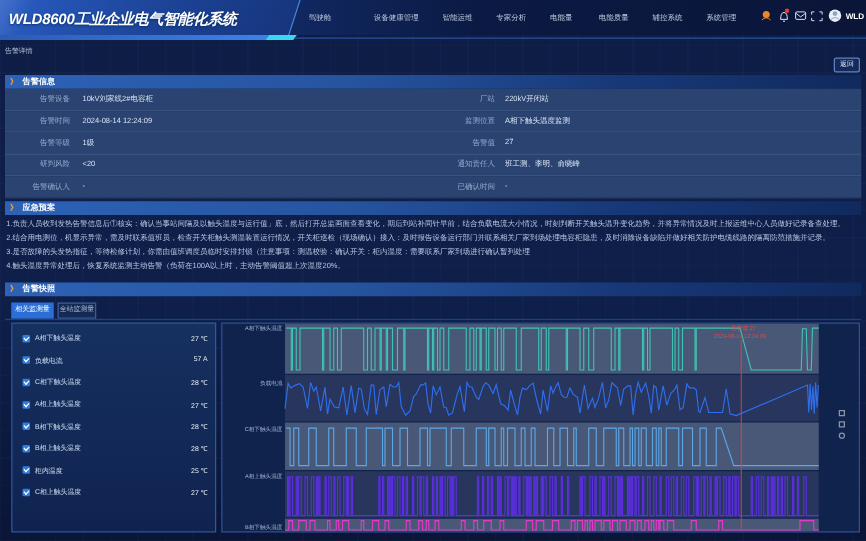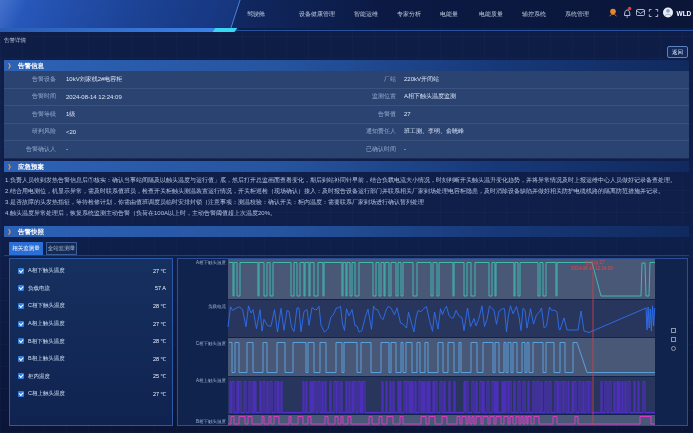--- a/index.html
+++ b/index.html
@@ -42,20 +42,21 @@
 .tools{position:absolute;left:671px;top:328px;width:8px;}
 .tools div{width:5px;height:5px;border:1px solid #8b94aa;margin-bottom:4px;}
 .tools div:last-child{border-radius:50%;}
 .redmark{position:absolute;left:571px;top:260px;font-size:4.5px;line-height:5.5px;color:#e84545;}
 .redmark b{font-weight:normal;margin-left:14px;}
 </style></head>
 <body>
 <div class="hdr">
  <div class="logobg"></div>
     <div class="logostreak"></div>
+ <div class="logo">WLD8600工业企业电气智能化系统</div>
  <span class="nv" style="left:256px">驾驶舱</span>
     <span class="nv" style="left:317px">设备健康管理</span>
     <span class="nv" style="left:366px">智能运维</span>
     <span class="nv" style="left:409px">专家分析</span>
     <span class="nv" style="left:449px">电能量</span>
     <span class="nv" style="left:491px">电能质量</span>
     <span class="nv" style="left:534px">辅控系统</span>
     <span class="nv" style="left:577px">系统管理</span>
  <svg width="90" height="28" style="position:absolute;left:605px;top:0">
   <g fill="none" stroke="#d8e2f2" stroke-width="0.8">

